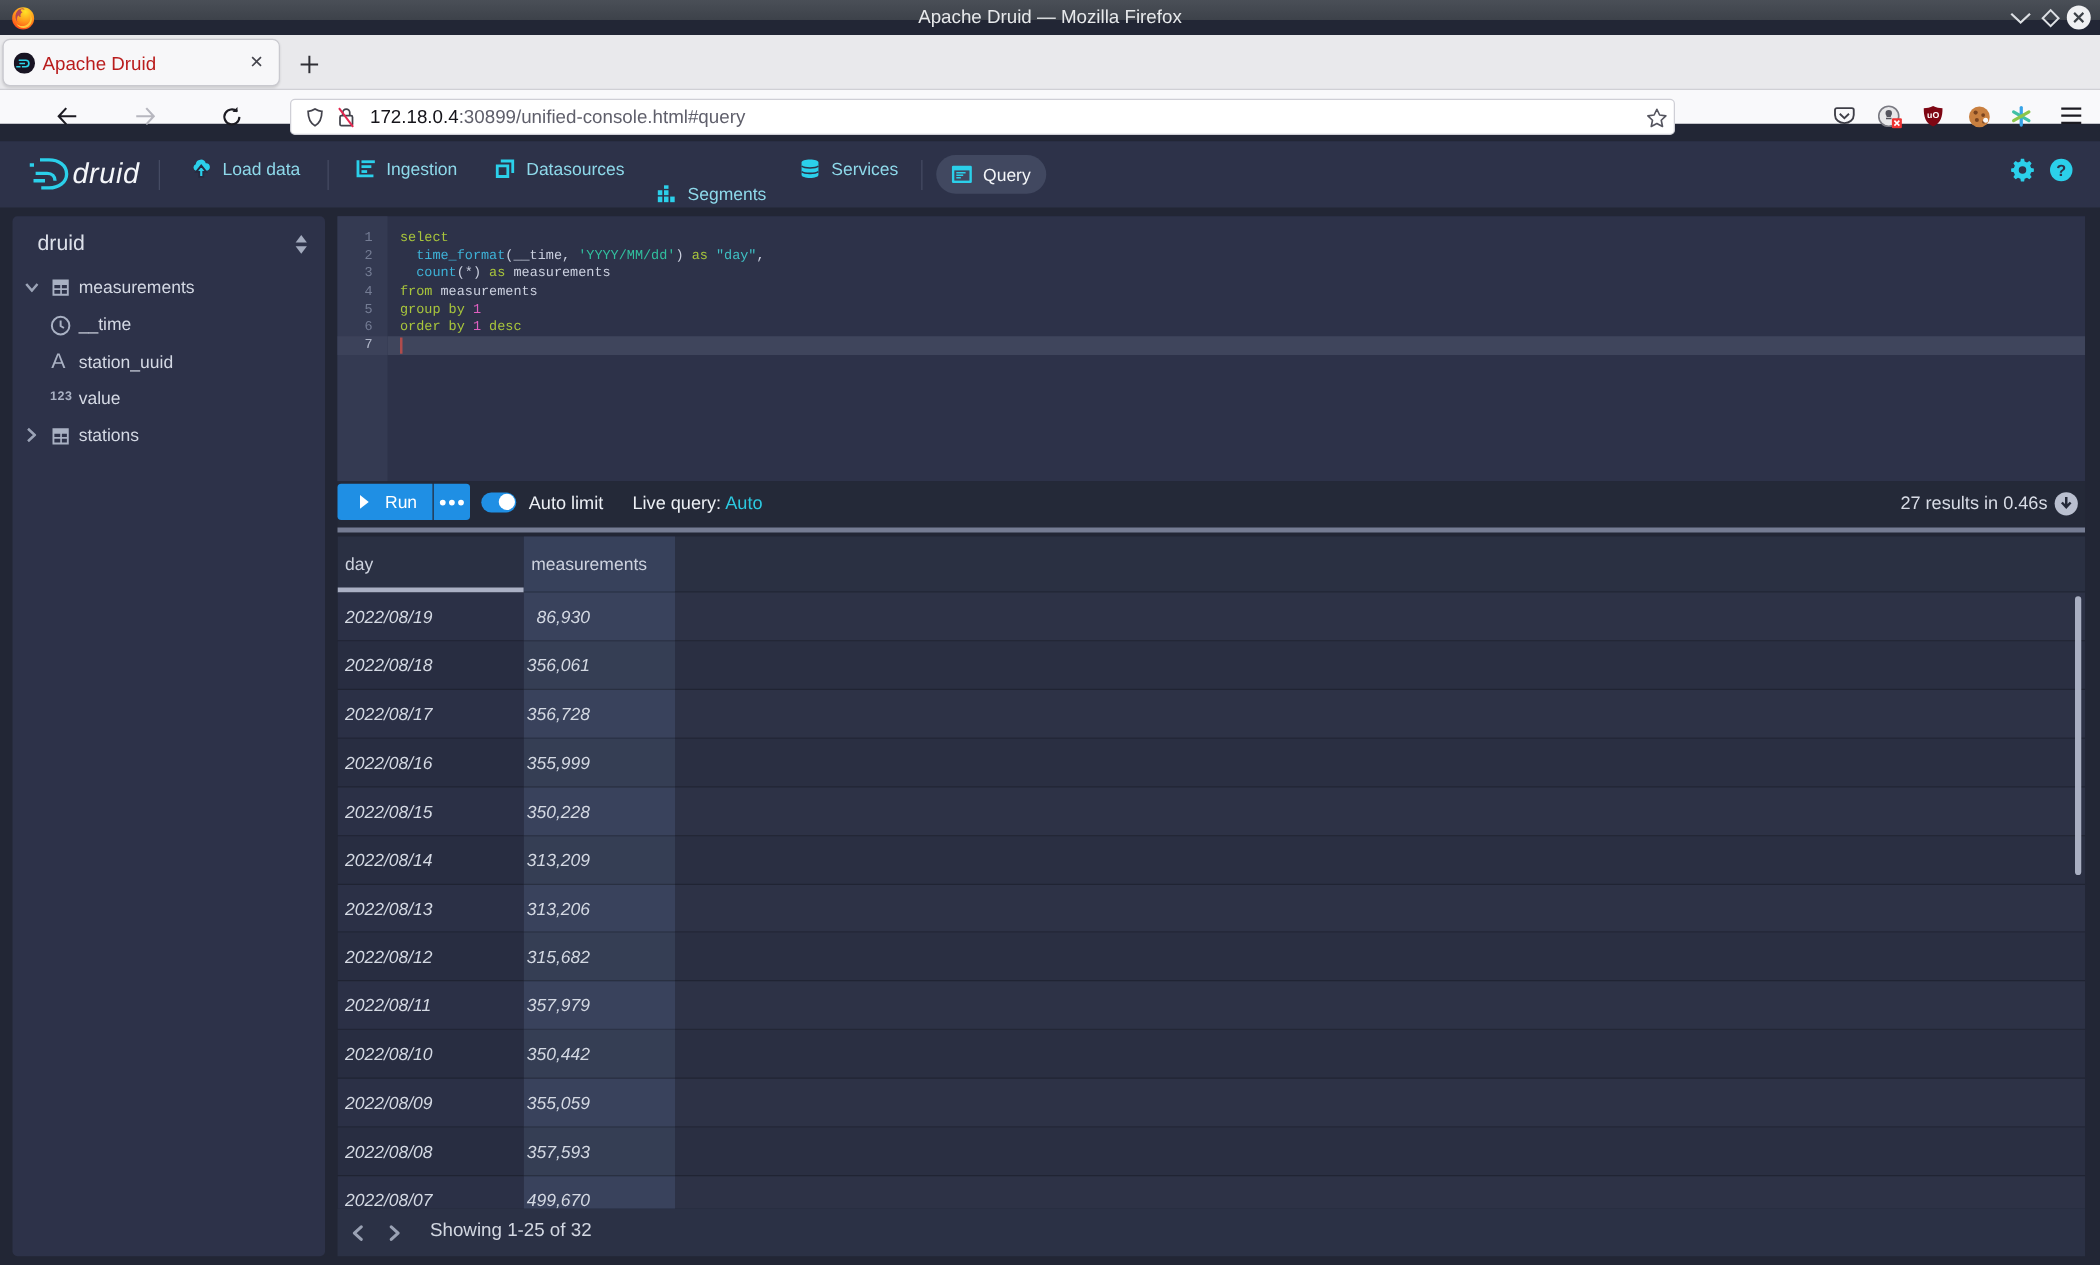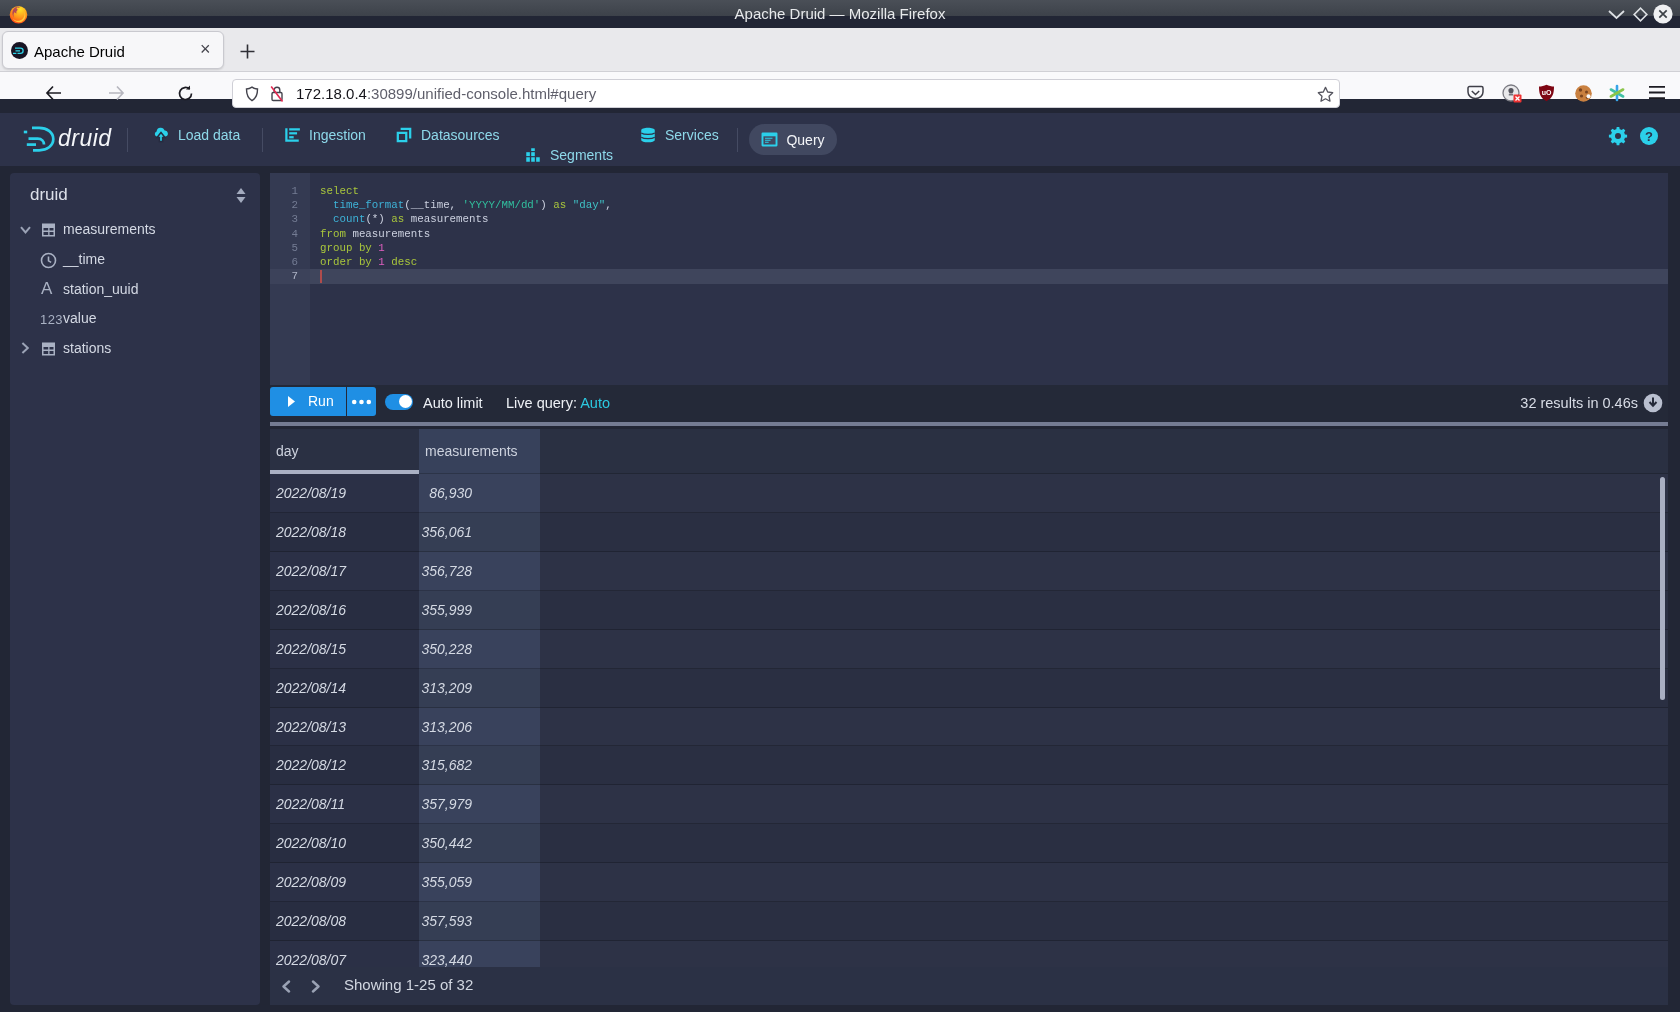--- a/index.html
+++ b/index.html
@@ -11,21 +11,21 @@
   
   #titlebar { left:0; top:0; width:1680px; height:16px;
     background:linear-gradient(#4a4f57,#3d424a); }
   #titlebar .title { position:absolute; left:0; right:0; top:5px; text-align:center;
     color:#e7e9eb; font-size:15px; }
   #tabbar { left:0; top:28px; width:1680px; height:44px; background:#e9e9ec;
     border-bottom:1px solid #d0d0d5; }
   #tab { position:absolute; left:2px; top:3px; width:222px; height:38px;
     background:#f7f7f9; border:1px solid #c9c9cf; border-radius:6px;
     box-shadow:0 1px 2px rgba(0,0,0,.12); }
-  #tab .tabtitle { position:absolute; left:31px; top:11px; font-size:15px; color:#000000; }
+  #tab .tabtitle { position:absolute; left:31px; top:11px; font-size:15px; color:#b91c1c; }
   #tab .tabclose { position:absolute; left:197px; top:7px; font-size:18px; font-weight:300; color:#45454d; }
   #navbar { left:0; top:72px; width:1680px; height:27px; background:#f9f9fb; }
   #urlbar { position:absolute; left:232px; top:7px; width:1108px; height:29px;
     background:#ffffff; border:1px solid #cfcfd6; border-radius:4px; }
   #urlbar .urltext { position:absolute; left:63px; top:5px; font-size:15px; color:#15141a; white-space:pre; }
   #urlbar .urltext .dim { color:#5f5f6b; }
   .nicon { position:absolute; top:13px; }
 
   
   #dheader { left:0; top:113px; width:1680px; height:53px; background:#2d3249; }
@@ -299,21 +299,21 @@
           <circle cx="8" cy="8" r="6.6" fill="none" stroke="#a9b1c3" stroke-width="1.5"></circle>
           <path d="M8 4.2 V8.3 L10.5 9.8" fill="none" stroke="#a9b1c3" stroke-width="1.5"></path>
         </svg>
       <span class="lbl">__time</span>
     </div>
     <div class="trow" style="top:102px;">
       <span style="position:absolute;left:31px;top:4px;font-size:17px;color:#a9b1c3;">A</span>
       <span class="lbl">station_uuid</span>
     </div>
     <div class="trow" style="top:131px;">
-      <span style="position:absolute;left:30px;top:8px;font-size:13px;font-weight:normal;color:#a9b1c3;letter-spacing:.4px;">123</span>
+      <span style="position:absolute;left:30px;top:8px;font-size:10px;font-weight:bold;color:#a9b1c3;letter-spacing:.4px;">123</span>
       <span class="lbl">value</span>
     </div>
     <div class="trow" style="top:161px;">
       <svg style="position:absolute;left:11px;top:8px;" width="8" height="12" viewBox="0 0 8 12">
           <path d="M1.4 1 L6.8 6 L1.4 11" fill="none" stroke="#9ba3b6" stroke-width="2"></path>
         </svg>
       <svg class="ico" width="17" height="16" viewBox="0 0 16 16">
           <g fill="#a9b1c3">
             <path d="M1.5 1.5 h13 v13 h-13z M3 6 v2.6 h4.7 V6z M9 6 v2.6 h4 V6z M3 10 v3 h4.7 v-3z M9 10 v3 h4 v-3z"></path>
           </g>
@@ -354,21 +354,21 @@
           <circle cx="3.2" cy="3" r="2.3" fill="#fff"></circle>
           <circle cx="10.5" cy="3" r="2.3" fill="#fff"></circle>
           <circle cx="17.8" cy="3" r="2.3" fill="#fff"></circle>
         </svg>
       </div>
     <div id="switch">
         <div class="knob"></div>
       </div>
     <div class="rbtext" style="left:153px;">Auto limit</div>
     <div class="rbtext" style="left:236px;">Live query: <span style="color:#2cc9e0;">Auto</span></div>
-    <div id="results">32 results in 0.46s</div>
+    <div id="results">27 results in 0.46s</div>
     <svg id="dlicon" width="20" height="20" viewBox="0 0 20 20">
       <circle cx="10" cy="10" r="9.3" fill="#b9bfcf"></circle>
       <path d="M10 4.5 V12 M6.5 9 L10 12.7 L13.5 9" fill="none" stroke="#242938" stroke-width="2"></path>
     </svg>
   </div>
 
   <div class="abs" id="divider"></div>
 
   <div class="abs" id="rtable">
     <div class="hcell hday">
@@ -460,21 +460,21 @@
         <div class="cmeas"></div>
         <div class="crest"></div>
         <span class="d">2022/08/08</span>
         <span class="m">357,593</span>
       </div>
     <div class="r odd" style="top:512.04px">
         <div class="cday"></div>
         <div class="cmeas"></div>
         <div class="crest"></div>
         <span class="d">2022/08/07</span>
-        <span class="m">323,440</span>
+        <span class="m">499,670</span>
       </div>
     <div id="thumb"></div>
   </div>
 
   <div class="abs" id="pager">
     <svg style="position:absolute;left:11px;top:13px;" width="10" height="13" viewBox="0 0 10 13">
         <path d="M8 1.5 L2.5 6.5 L8 11.5" fill="none" stroke="#9aa2b4" stroke-width="2.4" stroke-linecap="round" stroke-linejoin="round"></path>
       </svg>
     <svg style="position:absolute;left:41px;top:13px;" width="10" height="13" viewBox="0 0 10 13">
         <path d="M2 1.5 L7.5 6.5 L2 11.5" fill="none" stroke="#9aa2b4" stroke-width="2.4" stroke-linecap="round" stroke-linejoin="round"></path>

